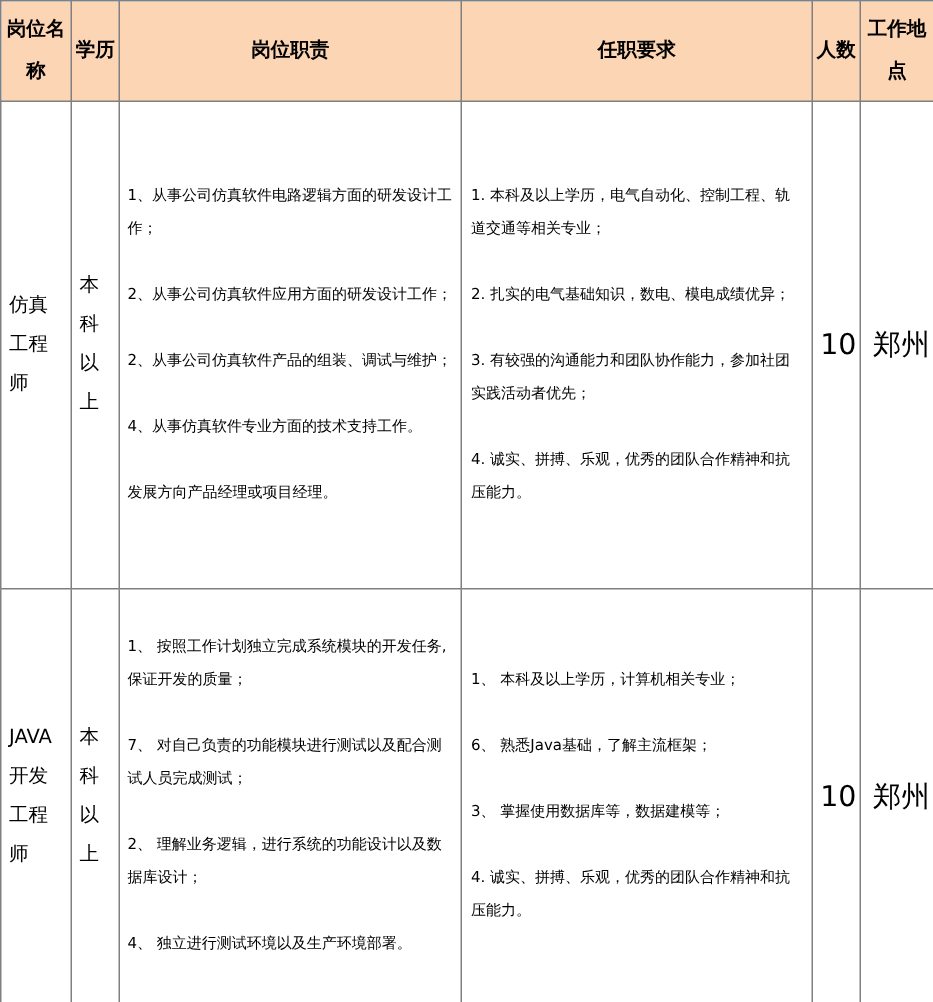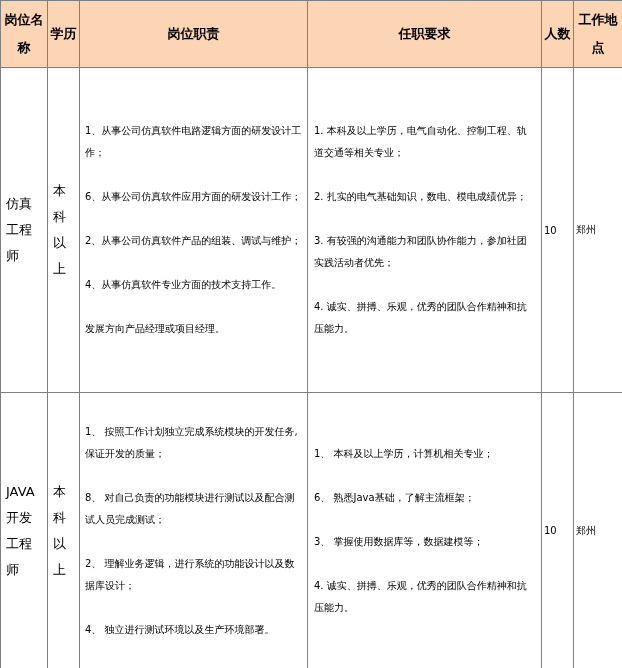--- a/index.html
+++ b/index.html
@@ -66,22 +66,22 @@
     line-height: 22px;
     margin: 22px 0;
     text-align: left;
     word-break: normal;
     overflow-wrap: break-word;
   }
   td.cell-text p:first-child { margin-top: 0; }
   td.cell-text p:last-child  { margin-bottom: 0; }
   td.cell-headcount,
   td.cell-location {
-    font-size: 10px;
-    text-align: left;
+    font-size: 19px;
+    text-align: right;
     vertical-align: middle;
     padding: 0 2px;
   }
 </style>
 </head>
 <body>
 
 <div class="page">
   <table class="job-table">
     <colgroup>
@@ -106,21 +106,21 @@
       <tr class="r-sim">
         <td class="cell-position">仿真
 工程
 师</td>
         <td class="cell-education">本
 科
 以
 上</td>
         <td class="cell-text">
           <p>1、从事公司仿真软件电路逻辑方面的研发设计工作；</p>
-          <p>6、从事公司仿真软件应用方面的研发设计工作；</p>
+          <p>2、从事公司仿真软件应用方面的研发设计工作；</p>
           <p>2、从事公司仿真软件产品的组装、调试与维护；</p>
           <p>4、从事仿真软件专业方面的技术支持工作。</p>
           <p>发展方向产品经理或项目经理。</p>
         </td>
         <td class="cell-text cell-require">
           <p>1. 本科及以上学历，电气自动化、控制工程、轨道交通等相关专业；</p>
           <p>2. 扎实的电气基础知识，数电、模电成绩优异；</p>
           <p>3. 有较强的沟通能力和团队协作能力，参加社团实践活动者优先；</p>
           <p>4. 诚实、拼搏、乐观，优秀的团队合作精神和抗压能力。</p>
         </td>
@@ -131,21 +131,21 @@
         <td class="cell-position">JAVA
 开发
 工程
 师</td>
         <td class="cell-education">本
 科
 以
 上</td>
         <td class="cell-text">
           <p>1、 按照工作计划独立完成系统模块的开发任务,保证开发的质量；</p>
-          <p>8、 对自己负责的功能模块进行测试以及配合测试人员完成测试；</p>
+          <p>7、 对自己负责的功能模块进行测试以及配合测试人员完成测试；</p>
           <p>2、 理解业务逻辑，进行系统的功能设计以及数据库设计；</p>
           <p>4、 独立进行测试环境以及生产环境部署。</p>
         </td>
         <td class="cell-text cell-require">
           <p>1、 本科及以上学历，计算机相关专业；</p>
           <p>6、 熟悉Java基础，了解主流框架；</p>
           <p>3、 掌握使用数据库等，数据建模等；</p>
           <p>4. 诚实、拼搏、乐观，优秀的团队合作精神和抗压能力。</p>
         </td>
         <td class="cell-headcount">10</td>

